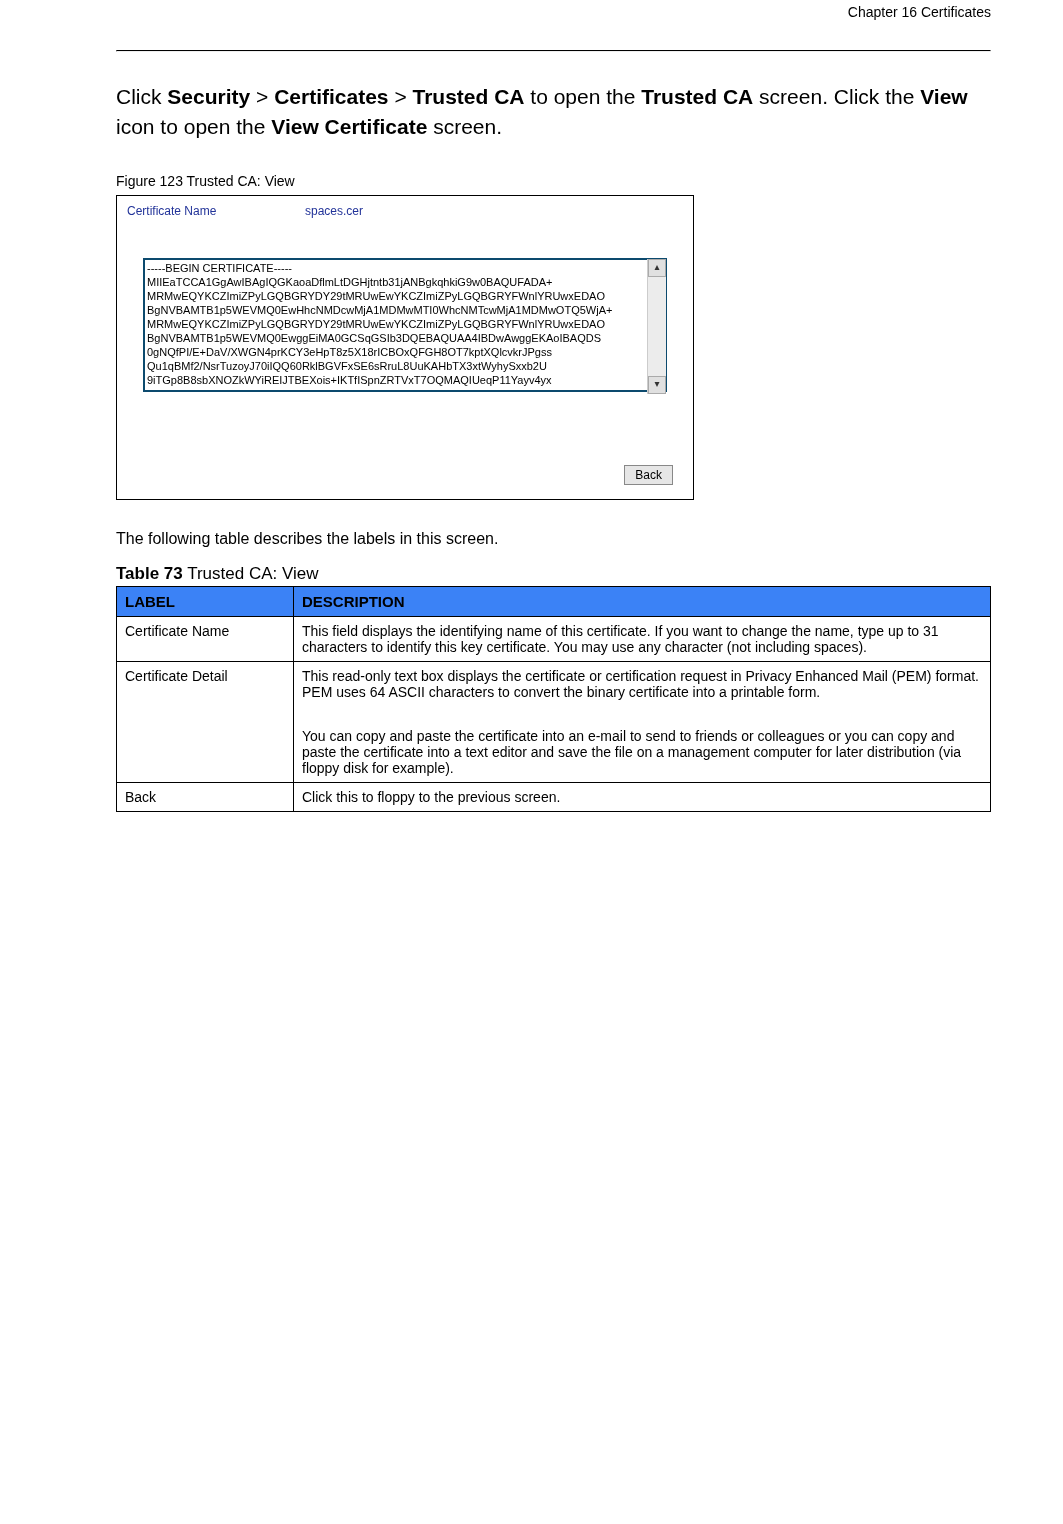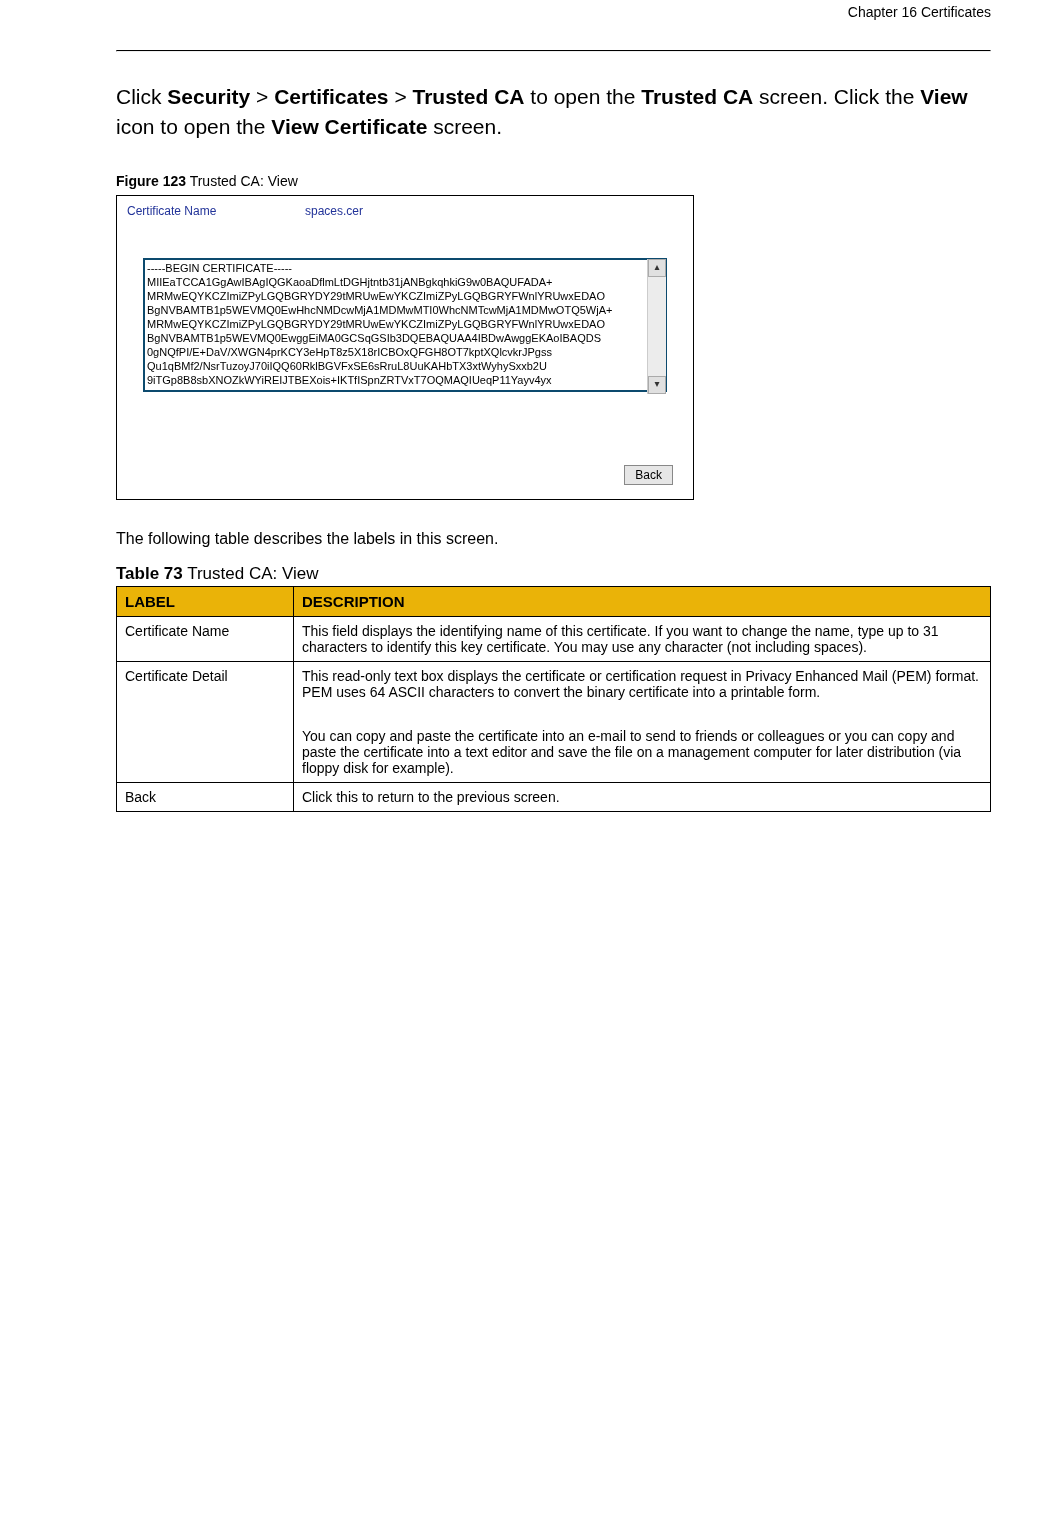--- a/index.html
+++ b/index.html
@@ -31,21 +31,21 @@
   .body-text {
     font-size: 21px;
     line-height: 1.45;
     margin: 30px 0 20px 0;
   }
   .figure-caption {
     font-size: 14px;
     margin-top: 30px;
     margin-bottom: 6px;
   }
-  .figure-caption .fig-label { font-weight: bold; }
+  .figure-caption .fig-label { font-weight: normal; }
   .figure-box {
     border: 1px solid #000;
     width: 576px;
     font-family: Arial, sans-serif;
     font-size: 12px;
     color: #223399;
     padding: 0;
     margin-bottom: 30px;
   }
   .fig-top-row {
@@ -123,21 +123,21 @@
     width: 100%;
     font-size: 14px;
   }
   table.desc th, table.desc td {
     border: 1px solid #000;
     padding: 6px 8px;
     vertical-align: top;
     text-align: left;
   }
   table.desc thead th {
-    background: #eab308;
+    background: #3b82f6;
     font-weight: bold;
     font-size: 15px;
   }
   table.desc td.col-label { width: 160px; }
   .desc-para { margin: 0; }
   .desc-para + .desc-para { margin-top: 28px; }
   .footer {
     position: absolute;
     bottom: 28px;
     left: 96px;
@@ -224,20 +224,20 @@
       <tr>
         <td class="col-label">Certificate Detail</td>
         <td>
           <p class="desc-para">This read-only text box displays the certificate or certification request in Privacy Enhanced Mail (PEM) format. PEM uses 64 ASCII characters to convert the binary certificate into a printable form.</p>
           <p class="desc-para">You can copy and paste the certificate into an e-mail to send to friends or colleagues or you can copy and paste the certificate into a text editor and save the file on a management computer for later distribution (via floppy disk for example).</p>
         </td>
       </tr>
       <tr>
         <td class="col-label">Back</td>
         <td>
-          <p class="desc-para">Click this to return to the previous screen.</p>
+          <p class="desc-para">Click this to floppy to the previous screen.</p>
         </td>
       </tr>
     </tbody>
   </table>
 
 
 </div>
 
 </body></html>

